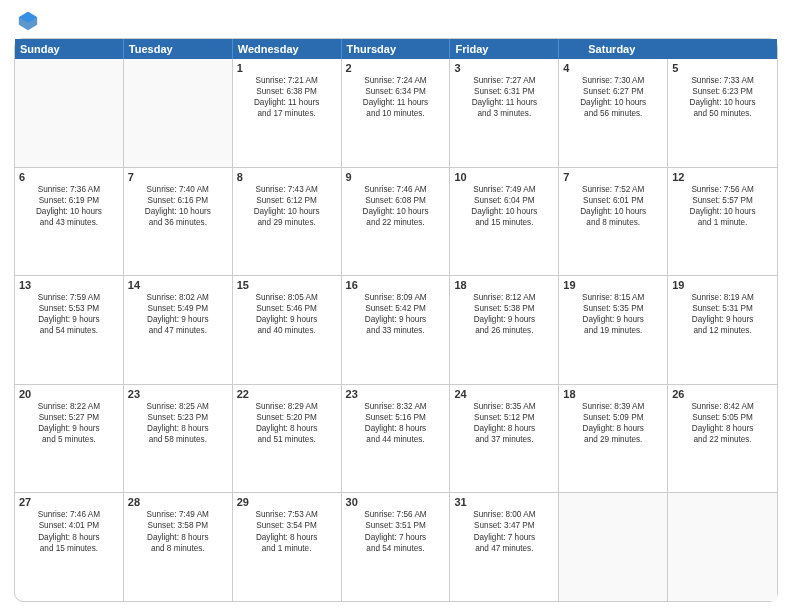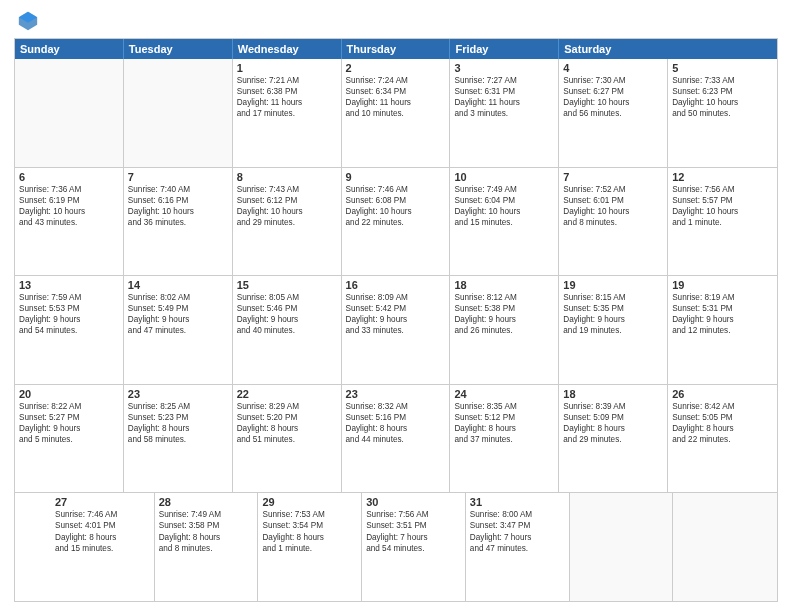--- a/index.html
+++ b/index.html
@@ -53,67 +53,69 @@
     }
     .title-block h2 {
       font-size: 14px;
       font-weight: normal;
       color: #333;
     }
     .calendar {
       flex: 1;
       display: flex;
       flex-direction: column;
+      border-radius: 9px;
     }
     .cal-header {
       display: grid;
       grid-template-columns: repeat(7, 1fr);
       background: #2b6cb0;
     }
     .cal-header-cell {
       color: #fff;
       font-size: 11px;
       font-weight: bold;
       padding: 4px 5px;
       border-right: 1px solid #4a90d0;
       text-align: left;
     }
-    .cal-header-cell:last-child { border-right: none; }
+    .cal-header-cell:last-child { border-right: none; margin-left: 24px; }
     .cal-body {
       display: flex;
       flex-direction: column;
       flex: 1;
     }
     .cal-row {
       display: grid;
       grid-template-columns: repeat(7, 1fr);
       flex: 1;
       border-bottom: 1px solid #ccc;
     }
-    .cal-row:last-child { border-bottom: none; margin-left: 36px; }
+    .cal-row:last-child { border-bottom: none; }
     .cal-cell {
       border-right: 1px solid #ccc;
       padding: 3px 4px;
       font-size: 8.5px;
       color: #333;
       vertical-align: top;
       min-height: 0;
     }
     .cal-cell:last-child { border-right: none; }
     .cal-cell.empty { background: #f9f9f9; }
     .day-num {
       font-size: 11px;
       font-weight: bold;
       color: #333;
       margin-bottom: 1px;
     }
     .day-info {
       font-size: 8.2px;
       color: #333;
       line-height: 1.35;
+      text-align: center;
     }
     .outer-border {
       border: 1px solid #ccc;
     }
   </style>
 </head>
 <body>
 
 <div class="page">
   <div class="header">

